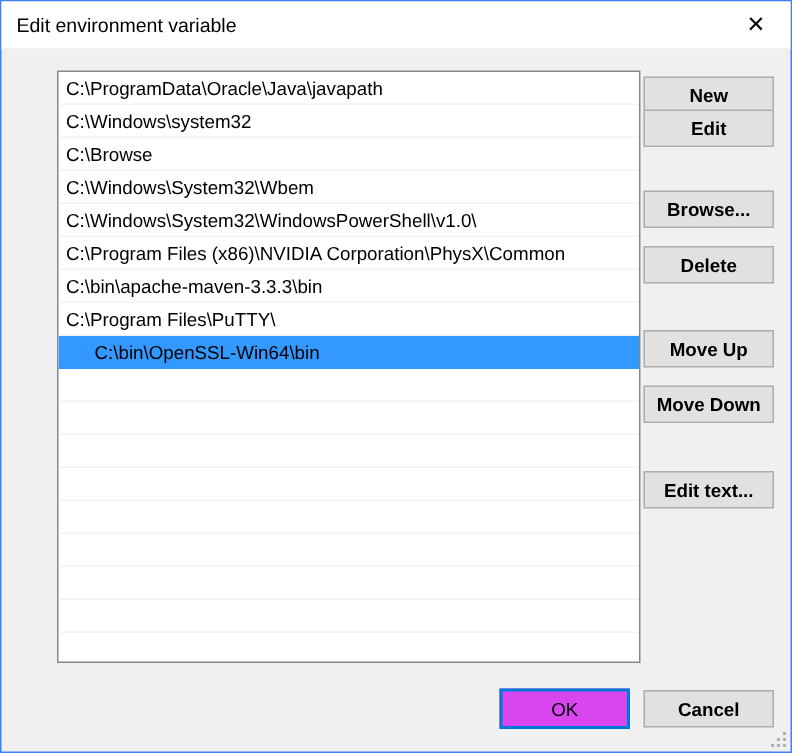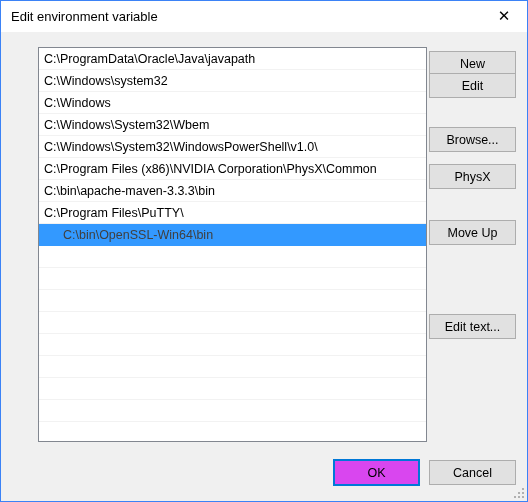--- a/index.html
+++ b/index.html
@@ -80,40 +80,41 @@
     border-bottom: 1px solid #f2f2f2;
     padding-left: 5px;
     font-size: 12.5px;
     color: #000000;
     white-space: nowrap;
     overflow: hidden;
     cursor: default;
   }
   .list-row.selected {
     background: #3399ff;
-    color: #404040;
+    color: #000000;
     border-bottom-color: #3399ff;
     padding-left: 24px;
   }
 
   
   .btn {
     position: absolute;
     box-sizing: border-box;
     background: #e1e1e1;
     border: 1px solid #adadad;
     font-size: 12.5px;
     color: #000000;
     text-align: center;
     cursor: default;
     display: flex;
     align-items: center;
     justify-content: center;
     padding: 0;
     font-family: "Liberation Sans", sans-serif;
+    font-weight: bold;
   }
 
   .side-btn {
     left: 428px;
     width: 87px;
     height: 25px;
   }
 
   
   #ok-wrap {
@@ -164,42 +165,43 @@
   <div id="titlebar">
     <div id="title-text">Edit environment variable</div>
     <div id="close-button">
       <span class="x-glyph">✕</span>
     </div>
   </div>
 
   <div id="listbox">
       <div class="list-row">C:\ProgramData\Oracle\Java\javapath</div>
       <div class="list-row">C:\Windows\system32</div>
-      <div class="list-row">C:\Windows</div>
+      <div class="list-row">C:\Browse</div>
       <div class="list-row">C:\Windows\System32\Wbem</div>
       <div class="list-row">C:\Windows\System32\WindowsPowerShell\v1.0\</div>
       <div class="list-row">C:\Program Files (x86)\NVIDIA Corporation\PhysX\Common</div>
       <div class="list-row">C:\bin\apache-maven-3.3.3\bin</div>
       <div class="list-row">C:\Program Files\PuTTY\</div>
       <div class="list-row selected">C:\bin\OpenSSL-Win64\bin</div>
       <div class="list-row"></div>
       <div class="list-row"></div>
       <div class="list-row"></div>
       <div class="list-row"></div>
       <div class="list-row"></div>
       <div class="list-row"></div>
       <div class="list-row"></div>
       <div class="list-row"></div>
     </div>
 
   <button class="btn side-btn" style="top:50px">New</button>
   <button class="btn side-btn" style="top:72px">Edit</button>
   <button class="btn side-btn" style="top:126px">Browse...</button>
-  <button class="btn side-btn" style="top:163px">PhysX</button>
+  <button class="btn side-btn" style="top:163px">Delete</button>
   <button class="btn side-btn" style="top:219px">Move Up</button>
+  <button class="btn side-btn" style="top:256px">Move Down</button>
   <button class="btn side-btn" style="top:313px">Edit text...</button>
 
   <div id="ok-wrap">OK</div>
   <button class="btn" id="cancel-btn">Cancel</button>
 
   <div id="resize-grip">
     <i style="right:0px;bottom:0px"></i>
     <i style="right:4px;bottom:0px"></i>
     <i style="right:8px;bottom:0px"></i>
     <i style="right:0px;bottom:4px"></i>

